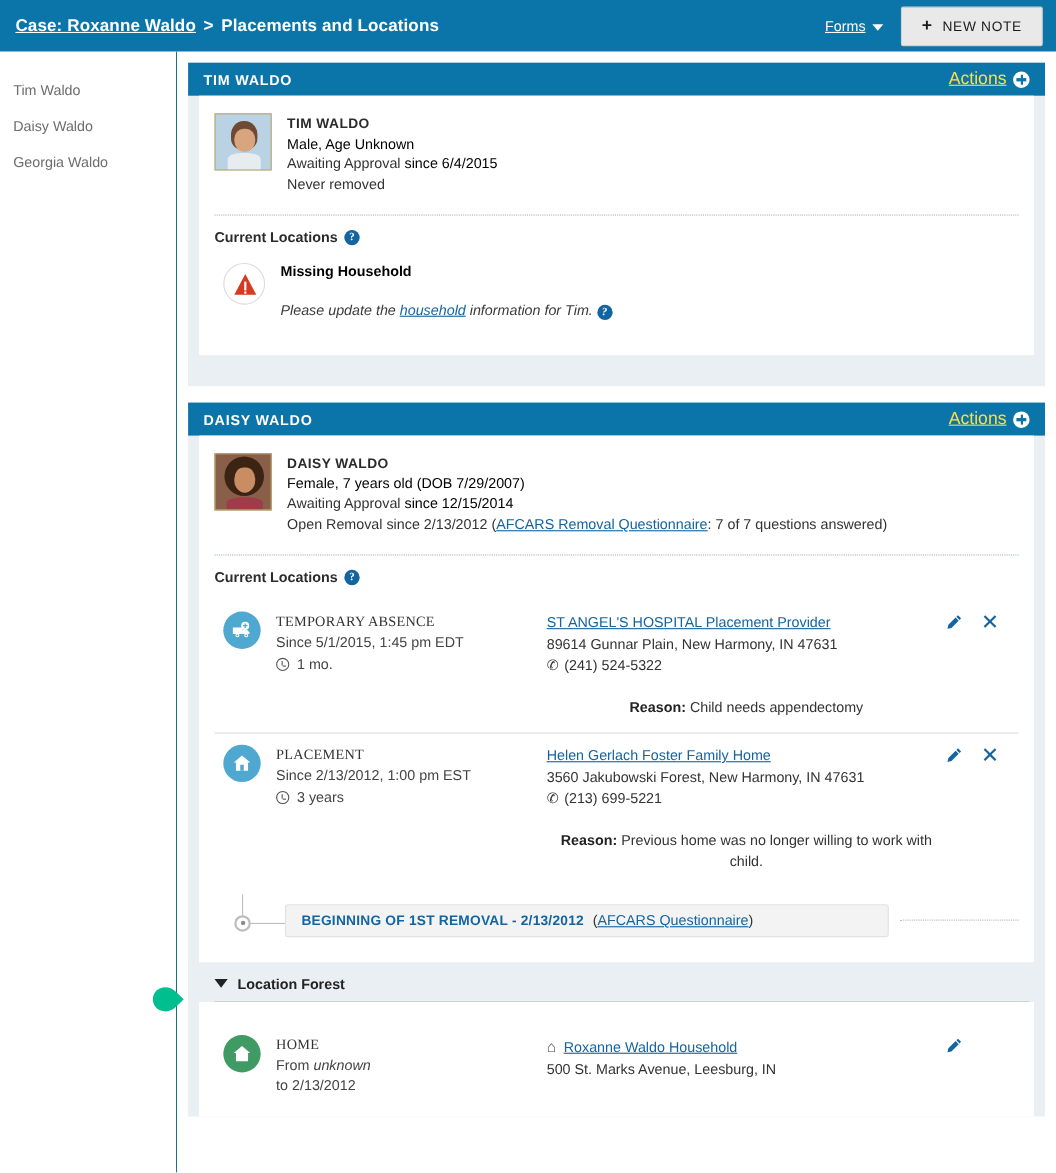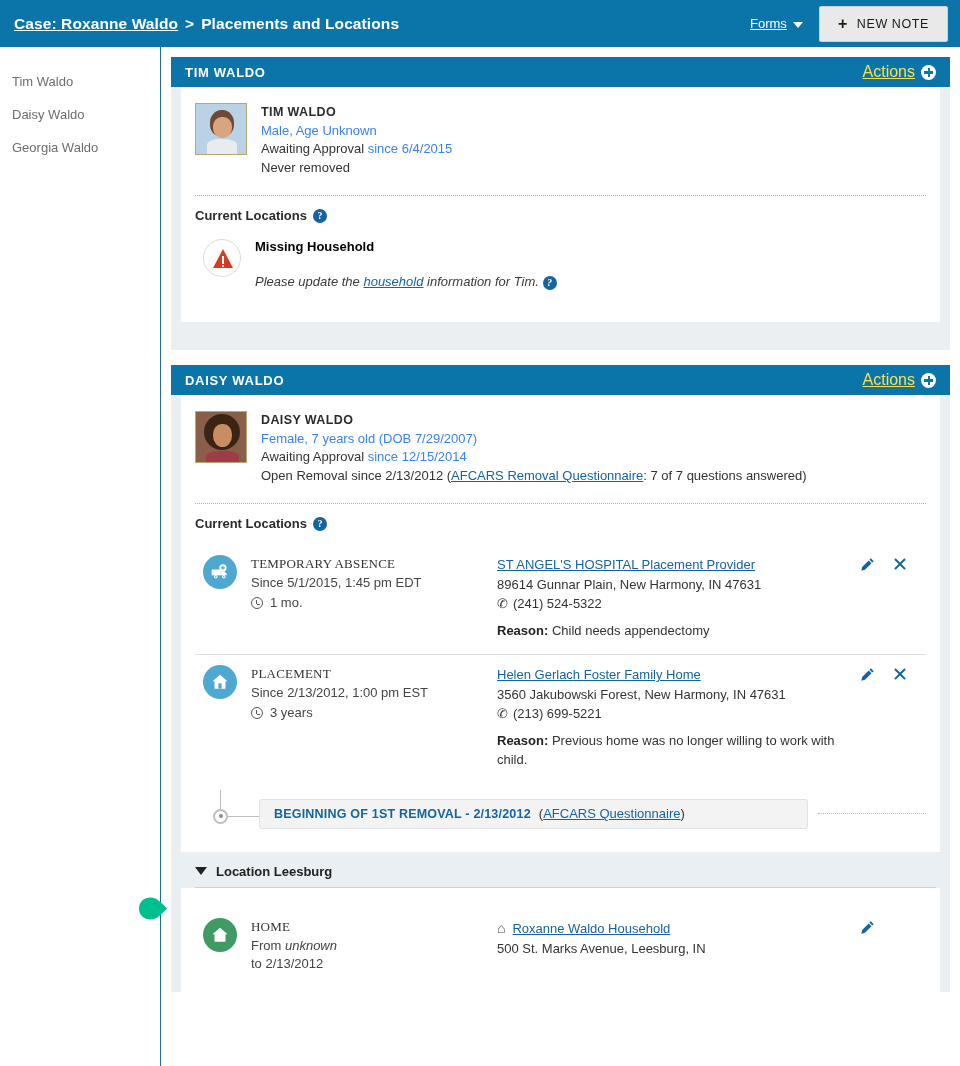--- a/index.html
+++ b/index.html
@@ -111,21 +111,21 @@
     position: absolute; left: 17px; top: 12px; width: 19px; height: 23px;
     background: #c98d63; border-radius: 45% 45% 50% 50%; z-index: 2;
   }
   .avatar.daisy::after {
     content: ""; position: absolute; left: 10px; bottom: 0; width: 33px; height: 11px;
     background: #a03c4a; border-radius: 45% 45% 0 0; z-index: 1;
   }
 
   .person-info { padding-top: 1px; line-height: 1.42; font-size: 13px; color: #333; }
   .person-name { font-weight: bold; font-size: 12.5px; letter-spacing: .4px; color: #2b2b2b; }
-  .muted { color: #3b82f6; }
+  .muted { color: #000000; }
   a.inline-link { color: #1464a0; text-decoration: underline; cursor: pointer; }
 
   .dotted-sep { border-top: 1px dotted #9fb3bd; margin: 4px 0 12px 0; }
   .solid-sep { border-top: 1px solid #dddddd; margin: 0; }
 
   .section-label {
     font-weight: bold; font-size: 13px; color: #2b2b2b;
     display: flex; align-items: center; gap: 6px; margin: 4px 0 14px 0;
   }
   .help-icon {
@@ -165,21 +165,21 @@
   .loc-since { color: #444; }
   .loc-dur { color: #444; display: flex; align-items: center; gap: 7px; margin-top: 1px; }
   .clock {
     width: 12px; height: 12px; border: 1.4px solid #555; border-radius: 50%;
     position: relative; display: inline-block;
   }
   .clock::before { content: ""; position: absolute; left: 4.2px; top: 2px; width: 1.3px; height: 4px; background: #555; }
   .clock::after { content: ""; position: absolute; left: 4.8px; top: 5.2px; width: 3.4px; height: 1.3px; background: #555; }
   .loc-right { flex: 1 1 auto; font-size: 13px; line-height: 1.5; }
   .phone-line { display: flex; align-items: center; gap: 5px; }
-  .reason { margin-top: 7px; }
+  .reason { margin-top: 18px; text-align: center; }
   .reason b { color: #222; }
   .row-tools { width: 66px; flex: 0 0 auto; display: flex; gap: 18px; justify-content: flex-start; padding-top: 2px; }
   .tool-ico { cursor: pointer; color: #1464a0; line-height: 1; }
 
   
   .timeline-wrap { display: flex; align-items: center; padding: 6px 0 4px 0; position: relative; }
   .tl-node { position: relative; width: 64px; flex: 0 0 auto; height: 48px; }
   .tl-vline { position: absolute; left: 25px; top: 0; width: 1px; height: 20px; background: #bdbdbd; }
   .tl-dot {
     position: absolute; left: 18px; top: 19px; width: 15px; height: 15px; border-radius: 50%;
@@ -416,21 +416,21 @@
             <span class="tl-title">BEGINNING OF 1ST REMOVAL - 2/13/2012</span>
             <span><span>(</span><a class="inline-link">AFCARS Questionnaire</a><span>)</span></span>
           </div>
           <div class="tl-right-dots"></div>
         </div>
 
       </div>
 
       <div class="hist-header">
         <span class="tri-down"></span>
-        <span class="hist-label">Location Leesburg</span>
+        <span class="hist-label">Location Forest</span>
       </div>
       <div class="hist-underline"></div>
 
       <div class="hist-body">
         <div class="loc-row" style="padding-top:0;padding-bottom:0;">
           <div class="loc-icon green">
             <svg width="20" height="20" viewBox="0 0 24 24" aria-hidden="true">
               <path fill="#ffffff" d="M12 3.4L3 11h2.4v9h13.2v-9H21z"></path>
             </svg>
           </div>

